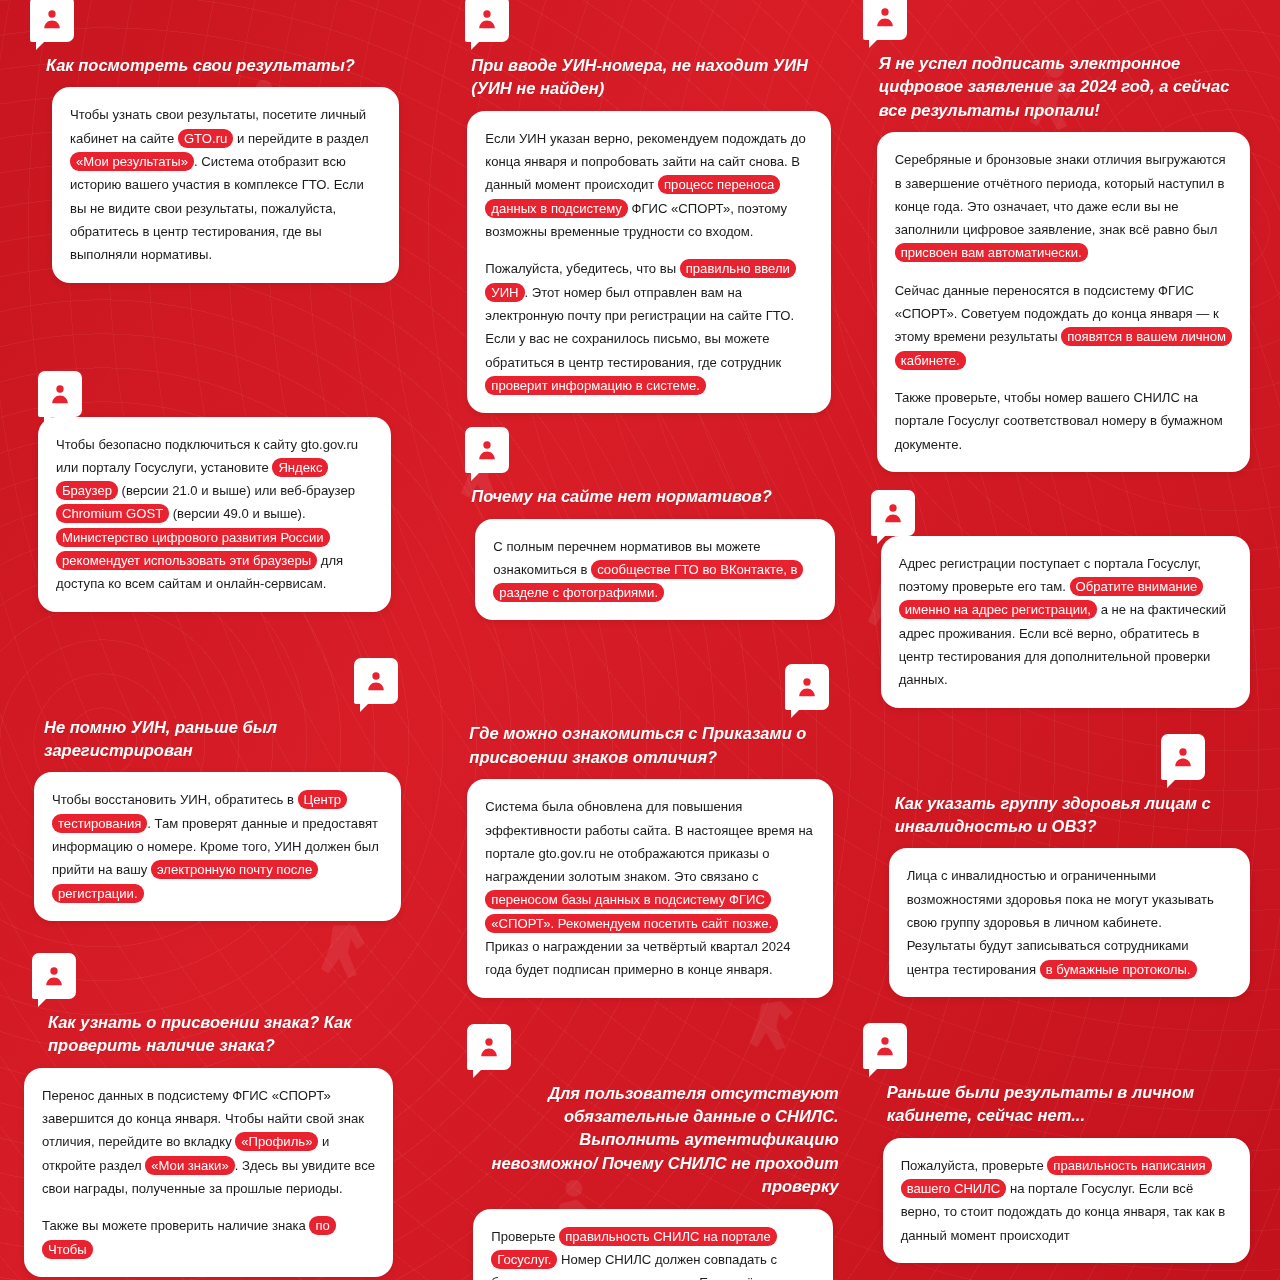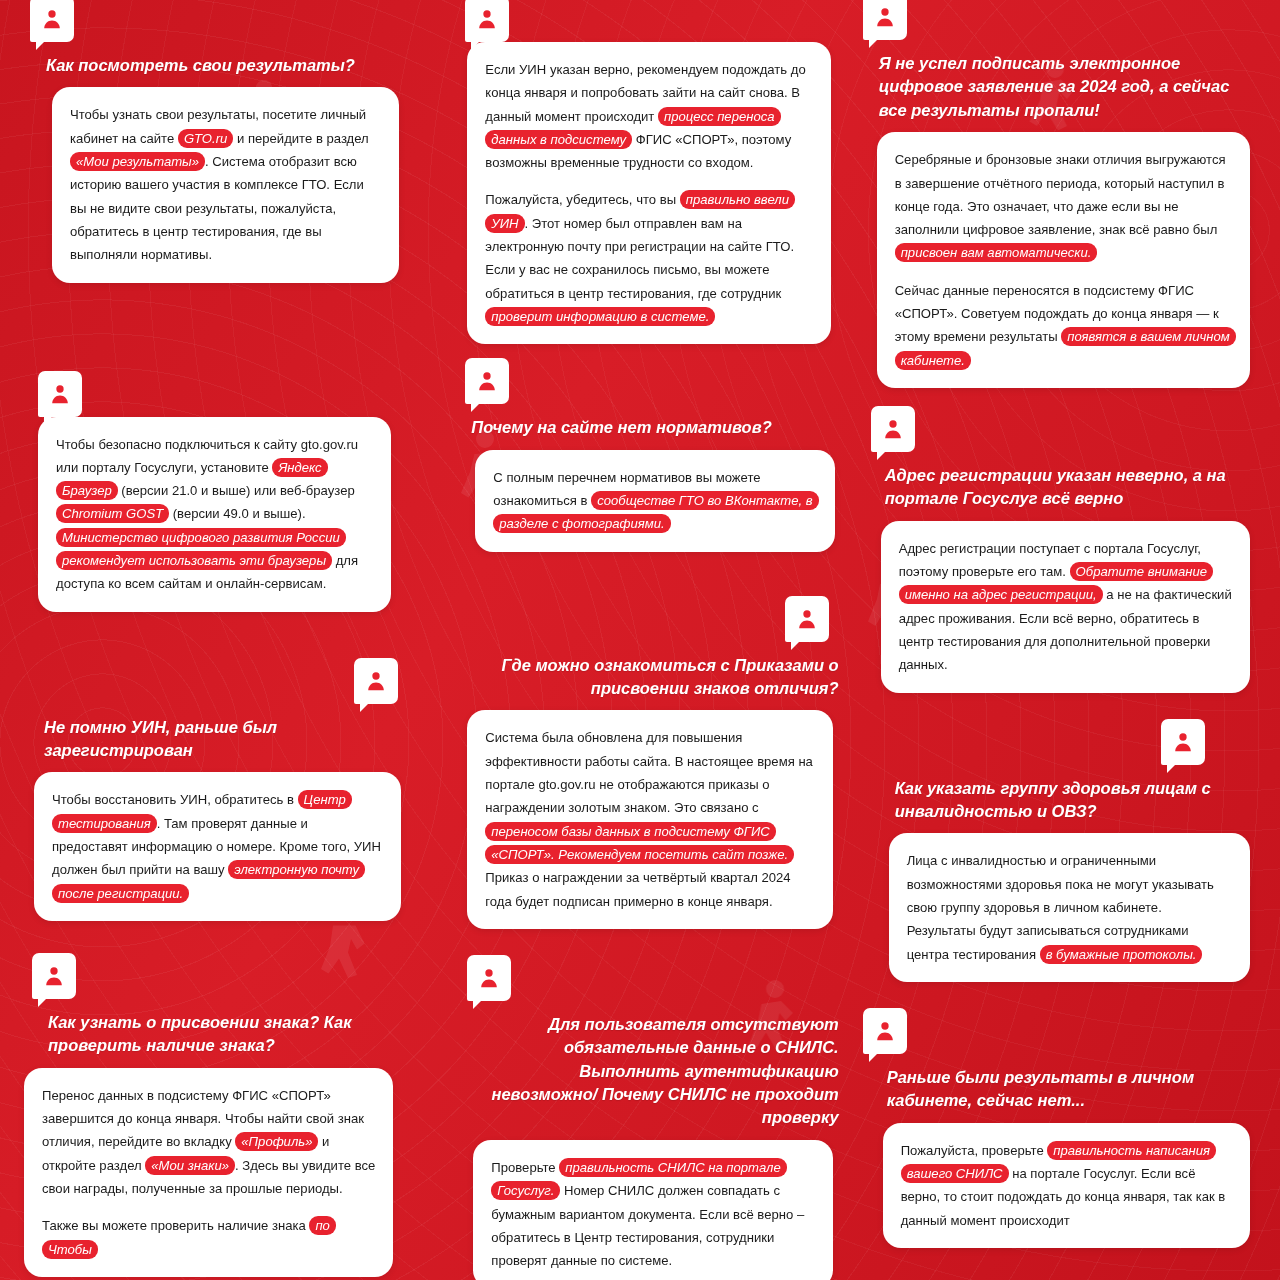--- a/index.html
+++ b/index.html
@@ -74,21 +74,20 @@
   }
   .bubble p { margin: 0 0 14px 0; }
   .bubble p:last-child { margin-bottom: 0; }
 
   mark {
     background: #e8222e;
     color: #ffffff;
     border-radius: 9px;
     padding: 2px 6px;
     box-decoration-break: clone;
-    font-style: italic;
     -webkit-box-decoration-break: clone;
   }
 
   
   .col-1 .block:nth-child(1) { margin-top: -4px; }
   .col-1 .bubble.b1 { margin-left: 28px; margin-right: 22px; }
   .col-1 .q.q1 { margin-left: 22px; }
 
   .col-1 .block:nth-child(2) { margin-top: 88px; }
   .col-1 .block:nth-child(2) .avatar { margin-left: 14px; }
@@ -110,21 +109,21 @@
   .col-2 .q.q1 { margin-left: 30px; }
   .col-2 .bubble.b1 { margin-left: 26px; margin-right: 8px; }
 
   .col-2 .block:nth-child(2) { margin-top: 14px; }
   .col-2 .block:nth-child(2) .avatar { margin-left: 24px; }
   .col-2 .q.q2 { margin-left: 30px; }
   .col-2 .bubble.b2 { margin-left: 34px; margin-right: 4px; }
 
   .col-2 .block:nth-child(3) { margin-top: 44px; }
   .col-2 .block:nth-child(3) .avatar { margin-left: 344px; }
-  .col-2 .q.q3 { margin-left: 28px; text-align: right; }
+  .col-2 .q.q3 { margin-left: 28px; }
   .col-2 .bubble.b3 { margin-left: 26px; margin-right: 6px; }
 
   .col-2 .block:nth-child(4) { margin-top: 26px; }
   .col-2 .block:nth-child(4) .avatar { margin-left: 26px; }
   .col-2 .q.q4 { margin-left: 34px; text-align: right; }
   .col-2 .bubble.b4 { margin-left: 32px; margin-right: 6px; }
 
   .col-3 .block:nth-child(1) { margin-top: -6px; }
   .col-3 .block:nth-child(1) .avatar { margin-left: 4px; }
   .col-3 .q.q1 { margin-left: 20px; }
@@ -248,20 +247,21 @@
     </div>
 
     <div class="col col-2">
       <div class="block">
         <div class="avatar">
           <svg viewBox="0 0 24 24" fill="#e8222e">
               <circle cx="12" cy="6.5" r="4"></circle>
               <path d="M3.5 22c0-4.7 3.8-8.5 8.5-8.5s8.5 3.8 8.5 8.5z"></path>
             </svg>
         </div>
+        <div class="q q1">При вводе УИН-номера, не находит УИН (УИН не найден)</div>
         <div class="bubble b1">
             <p><span>Если УИН указан верно, рекомендуем подождать до конца января и попробовать зайти на сайт снова. В данный момент происходит </span><mark>процесс переноса данных в подсистему</mark><span> ФГИС «СПОРТ»,  поэтому возможны временные трудности со входом.</span></p>
             <p><span>Пожалуйста, убедитесь, что вы </span><mark>правильно ввели УИН</mark><span>. Этот номер был отправлен вам на электронную почту при регистрации на сайте ГТО. Если у вас не сохранилось письмо, вы можете обратиться в центр тестирования, где сотрудник </span><mark>проверит информацию в системе.</mark></p>
           </div>
       </div>
 
       <div class="block">
         <div class="avatar">
           <svg viewBox="0 0 24 24" fill="#e8222e">
               <circle cx="12" cy="6.5" r="4"></circle>
@@ -306,31 +306,31 @@
         <div class="avatar">
           <svg viewBox="0 0 24 24" fill="#e8222e">
               <circle cx="12" cy="6.5" r="4"></circle>
               <path d="M3.5 22c0-4.7 3.8-8.5 8.5-8.5s8.5 3.8 8.5 8.5z"></path>
             </svg>
         </div>
         <div class="q q1">Я не успел подписать электронное цифровое заявление за 2024 год, а сейчас все результаты пропали!</div>
         <div class="bubble b1">
             <p><span>Серебряные и бронзовые знаки отличия выгружаются в завершение отчётного периода, который наступил в конце года. Это означает, что даже если вы не заполнили цифровое заявление, знак всё равно был </span><mark>присвоен вам автоматически.</mark></p>
             <p><span>Сейчас данные переносятся в подсистему ФГИС «СПОРТ». Советуем подождать до конца января — к этому времени результаты </span><mark>появятся в вашем личном кабинете.</mark></p>
-          </div>
-      </div>
-
-      <div class="block">
-        <div class="avatar">
-          <svg viewBox="0 0 24 24" fill="#e8222e">
-              <circle cx="12" cy="6.5" r="4"></circle>
-              <path d="M3.5 22c0-4.7 3.8-8.5 8.5-8.5s8.5 3.8 8.5 8.5z"></path>
-            </svg>
-        </div>
-        <div class="q q2">Адрес регистрации указан неверно, а на портале Госуслуг всё верно</div>
+            <p><span>Также проверьте, чтобы номер вашего СНИЛС на портале Госуслуг соответствовал номеру в бумажном документе.</span></p>
+          </div>
+      </div>
+
+      <div class="block">
+        <div class="avatar">
+          <svg viewBox="0 0 24 24" fill="#e8222e">
+              <circle cx="12" cy="6.5" r="4"></circle>
+              <path d="M3.5 22c0-4.7 3.8-8.5 8.5-8.5s8.5 3.8 8.5 8.5z"></path>
+            </svg>
+        </div>
         <div class="bubble b2">
             <p><span>Адрес регистрации поступает с портала Госуслуг, поэтому проверьте его там. </span><mark>Обратите внимание именно на адрес регистрации,</mark><span> а не на фактический адрес проживания. Если всё верно, обратитесь в центр тестирования для дополнительной проверки данных.</span></p>
           </div>
       </div>
 
       <div class="block">
         <div class="avatar">
           <svg viewBox="0 0 24 24" fill="#e8222e">
               <circle cx="12" cy="6.5" r="4"></circle>
               <path d="M3.5 22c0-4.7 3.8-8.5 8.5-8.5s8.5 3.8 8.5 8.5z"></path>

